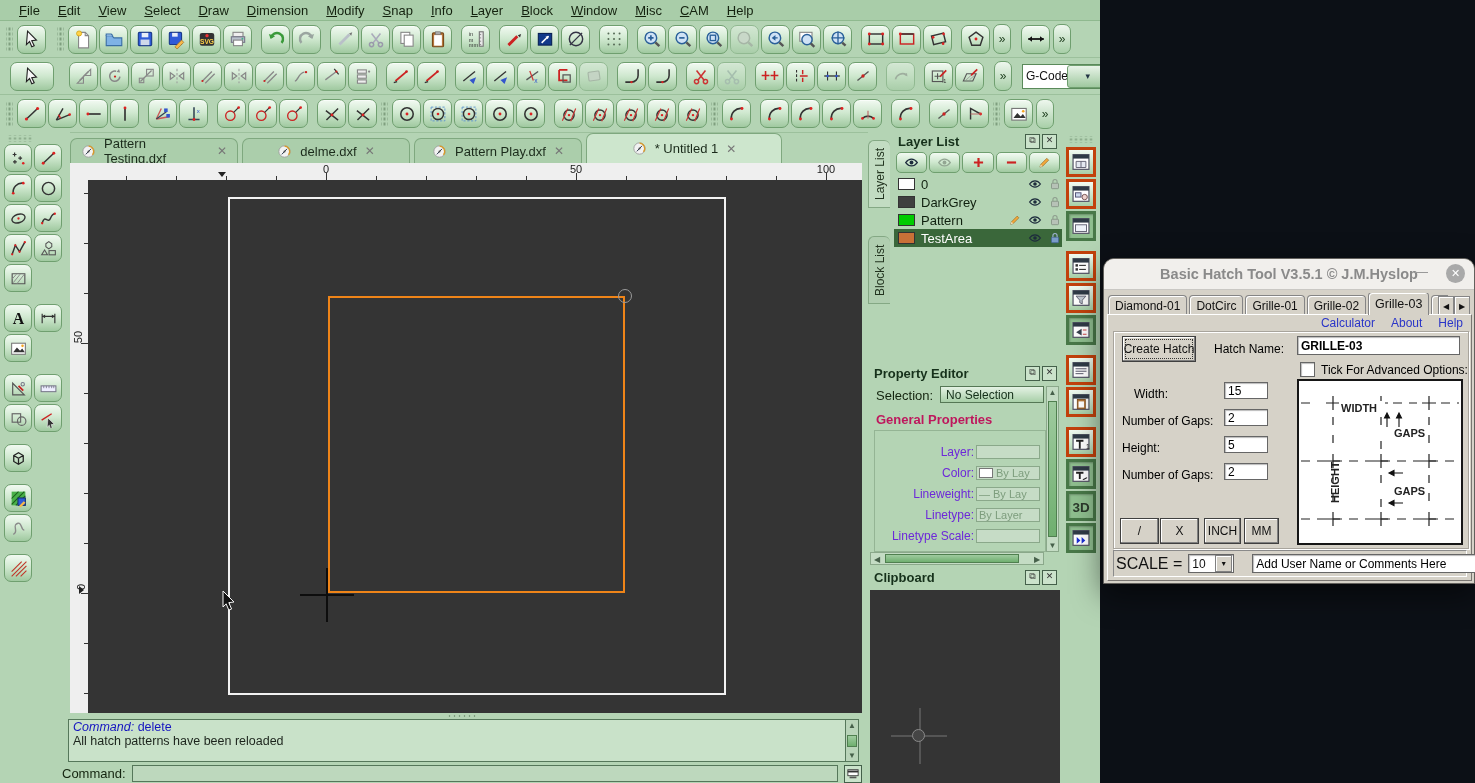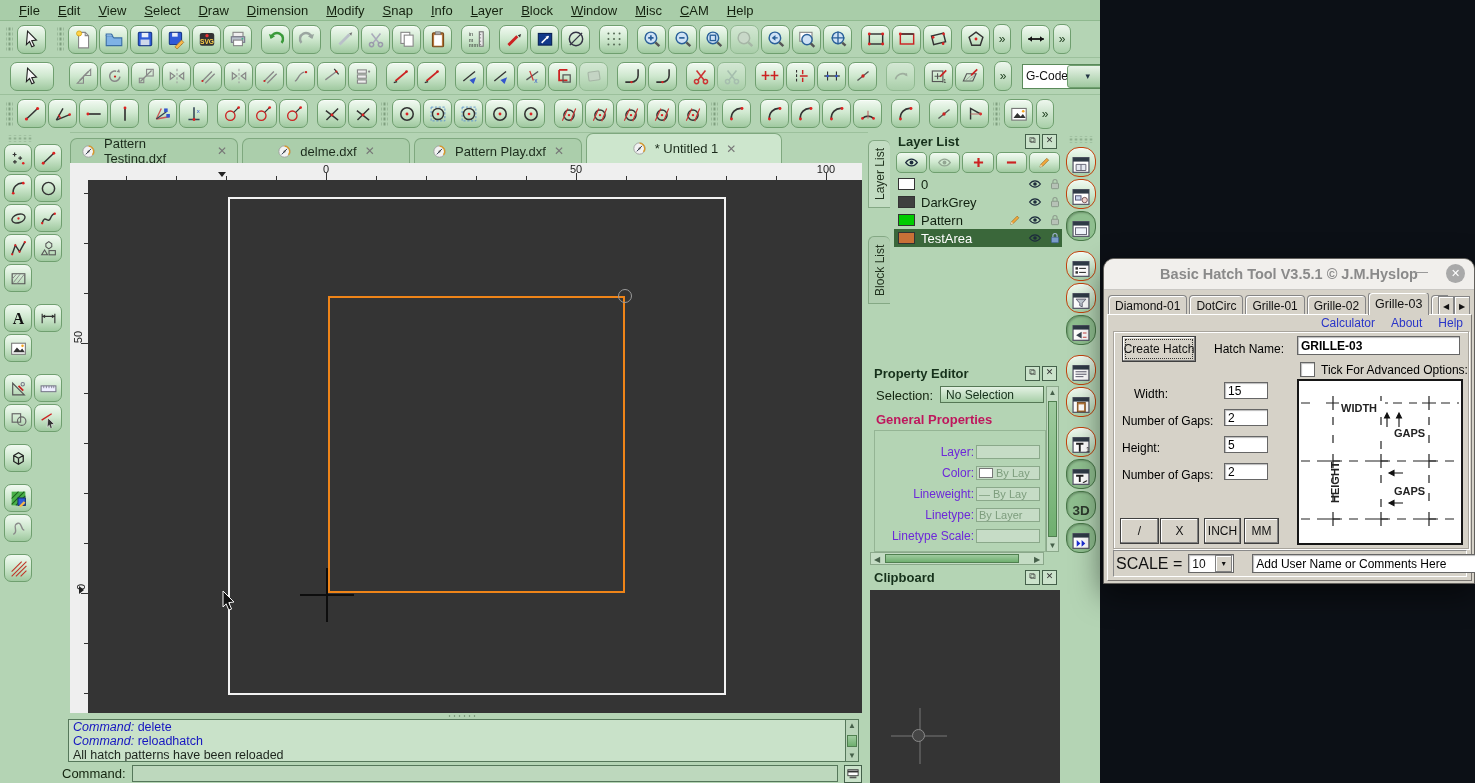--- a/index.html
+++ b/index.html
@@ -102,22 +102,22 @@
   .sb{background:#c4dcc4;border:1px solid #8aa88a;position:absolute;box-sizing:border-box}
   .sb-arrow{position:absolute;font-size:8px;color:#46604a;width:100%;text-align:center}
   .sb-thumb{position:absolute;background:linear-gradient(#9fcb9f,#6faf6f);border:1px solid #4f7f4f}
 
   .clip-content{position:absolute;left:2px;right:2px;top:22px;bottom:0;background:#343434}
 
   
   .dock{position:absolute;left:1062px;top:132px;width:38px;height:651px;background:#b4d4b4;
         display:flex;flex-direction:column;align-items:center}
   .dock .grip{height:7px;width:24px;margin:4px 0 2px;background-size:5px 4px}
-  .dk-btn{width:30px;height:30px;border-radius:13px;border:1px solid #c2410c;margin-top:2px;flex:none;
-          background:linear-gradient(#f2faf2,#cfe8cf 48%,#a8cfa8);display:flex;align-items:flex-end;
+  .dk-btn{width:30px;height:30px;border-radius:0;border:3px solid #c2410c;margin-top:2px;flex:none;
+          background:linear-gradient(#f2faf2,#cfe8cf 48%,#a8cfa8);display:flex;align-items:center;
           justify-content:center;box-sizing:border-box}
   .dk-btn.active{background:#8fbf8f;border-color:#487848;box-shadow:inset 1px 1px 2px rgba(0,0,0,.25)}
   .dk-btn svg{width:22px;height:22px}
   .dk-gap{height:8px;flex:none}
 
   
   .splitter{position:absolute;left:62px;top:713px;width:800px;height:6px;display:flex;
             align-items:center;justify-content:center}
   .splitter i{width:30px;height:4px;background-image:radial-gradient(#7f9f7f 1px,transparent 1.2px);
               background-size:5px 4px}
@@ -1386,21 +1386,20 @@
   <div class="splitter">
       <i></i>
     </div>
   <div class="history" id="history">
     <div class="hist-sb">
       <div class="sb-arrow" style="top:1px">▲</div>
       <div class="sb-thumb" style="left:1px;right:1px;top:15px;height:10px"></div>
       <div class="sb-arrow" style="bottom:1px">▼</div>
     </div>
   <div class="cmd-line"><span class="pfx">Command:</span> <span class="cmd">delete</span></div>
-      <div class="cmd-line"><span class="pfx">Command:</span> <span class="cmd">reloadhatch</span></div>
       <div class="cmd-line"><span class="msg">All hatch patterns have been reloaded</span></div>
     </div>
   <div class="cmdrow">
     <span>Command:</span>
     <div class="cmd-input"></div>
     <div class="kbd-btn">
       <svg viewBox="0 0 14 14" width="12" height="12">
           <rect x="1" y="2" width="12" height="7" fill="#fff" stroke="#333"></rect>
           <rect x="1" y="3" width="12" height="2.2" fill="#333"></rect>
           <rect x="3" y="10" width="8" height="2" fill="#555"></rect>

